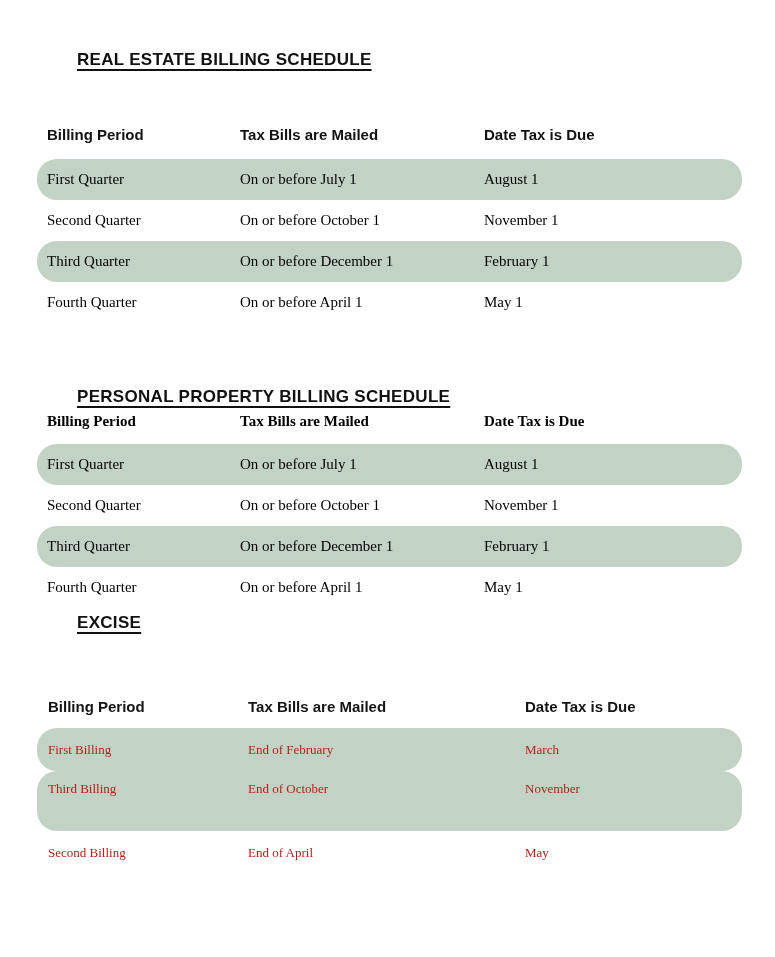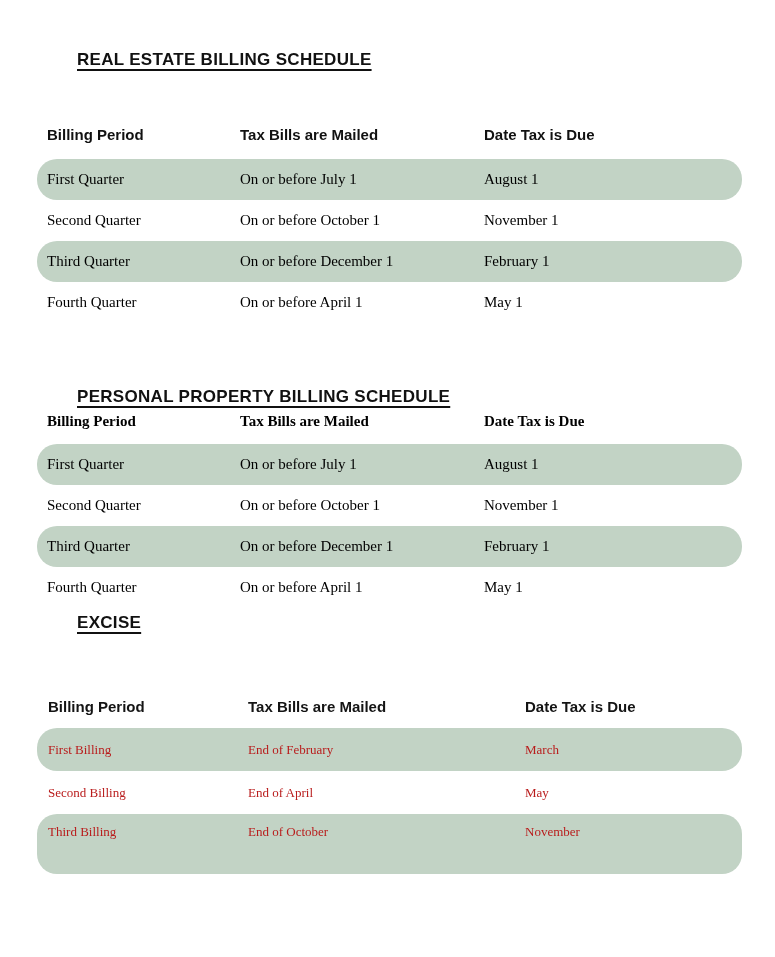--- a/index.html
+++ b/index.html
@@ -119,25 +119,25 @@
     <div class="tr head">
       <div class="td">Billing Period</div>
       <div class="td">Tax Bills are Mailed</div>
       <div class="td">Date Tax is Due</div>
     </div>
     <div class="tr row shaded">
       <div class="td">First Billing</div>
       <div class="td">End of February</div>
       <div class="td">March</div>
     </div>
+    <div class="tr row shaded tall">
+      <div class="td">Third Billing</div>
+      <div class="td">End of October</div>
+      <div class="td">November</div>
+    </div>
     <div class="tr row">
       <div class="td">Second Billing</div>
       <div class="td">End of April</div>
       <div class="td">May</div>
-    </div>
-    <div class="tr row shaded tall">
-      <div class="td">Third Billing</div>
-      <div class="td">End of October</div>
-      <div class="td">November</div>
     </div>
   </div>
 
 </div>
 
 </body></html>

